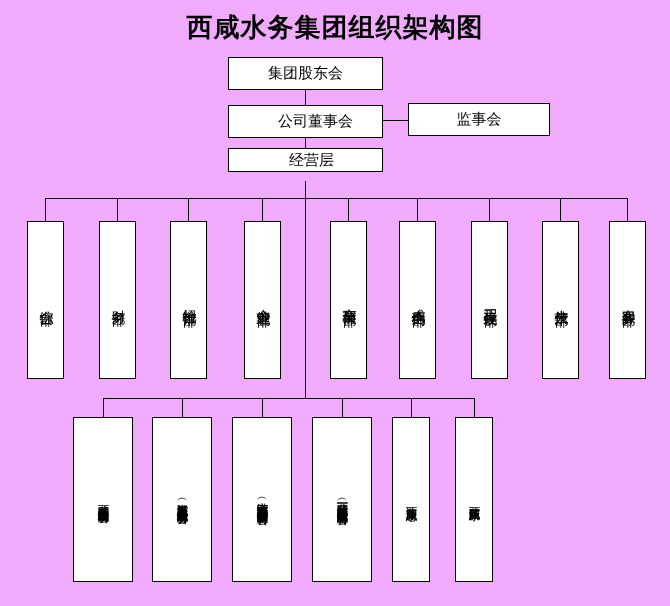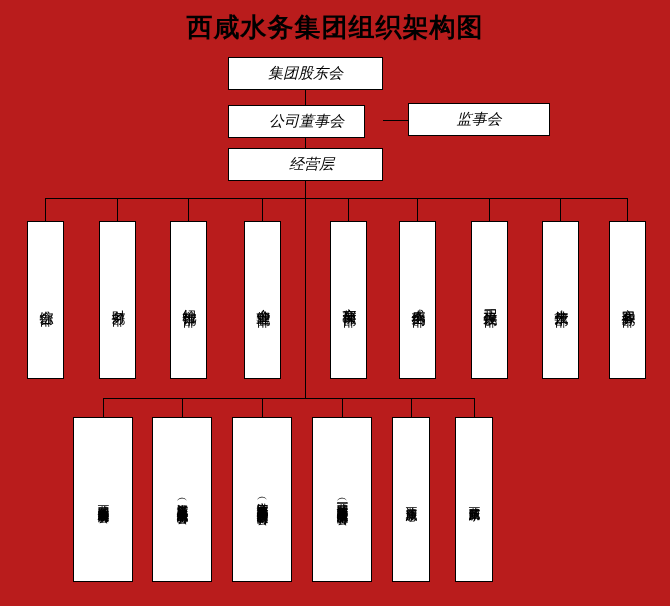--- a/index.html
+++ b/index.html
@@ -8,21 +8,21 @@
     background: #ffffff;
   }
   body {
     font-family: "Liberation Serif", "DejaVu Serif", serif;
     color: #000000;
   }
   #chart-root {
     position: relative;
     width: 670px;
     height: 606px;
-    background: #b91c1c;
+    background: #f0abfc;
     overflow: hidden;
   }
   .title {
     position: absolute;
     left: 0;
     top: 12px;
     width: 670px;
     text-align: center;
     font-size: 26px;
     font-weight: bold;
@@ -41,21 +41,20 @@
     text-align: center;
     font-size: 15px;
     line-height: 1.25;
     font-family: "Liberation Serif", "DejaVu Serif", serif;
     z-index: 2;
   }
   
   .box.h {
     writing-mode: horizontal-tb;
     padding: 0 4px;
-    font-style: italic;
   }
   
   .box.v {
     writing-mode: vertical-rl;
     text-orientation: upright;
     padding: 6px 0;
     font-size: 14px;
     line-height: 1.35;
     letter-spacing: 1px;
   }
@@ -74,25 +73,25 @@
 </style>
 </head>
 <body>
 
 <div id="chart-root">
 
   <div class="title">西咸水务集团组织架构图</div>
 
   <div class="box h" style="left:228px; top:57px; width:155px; height:33px;">集团股东会</div>
 
-  <div class="box h" style="left:228px; top:105px; width:137px; height:33px;padding-left:24px;">公司董事会</div>
+  <div class="box h" style="left:228px; top:105px; width:155px; height:33px;padding-left:24px;">公司董事会</div>
 
   <div class="box h" style="left:408px; top:103px; width:142px; height:33px;">监事会</div>
 
-  <div class="box h" style="left:228px; top:148px; width:155px; height:33px;padding-left:16px;">经营层</div>
+  <div class="box h" style="left:228px; top:148px; width:155px; height:24px;padding-left:16px;">经营层</div>
 
   <div class="line v" style="left:305px; top:90px; height:15px;"></div>
   <div class="line h" style="left:383px; top:120px; width:25px;"></div>
   <div class="line v" style="left:305px; top:138px; height:10px;"></div>
 
   <div class="line v" style="left:305px; top:181px; height:217px;"></div>
 
   <div class="line h" style="left:45px; top:198px; width:582px;"></div>
 
   <div class="line v" style="left:45px;  top:198px; height:23px;"></div>

